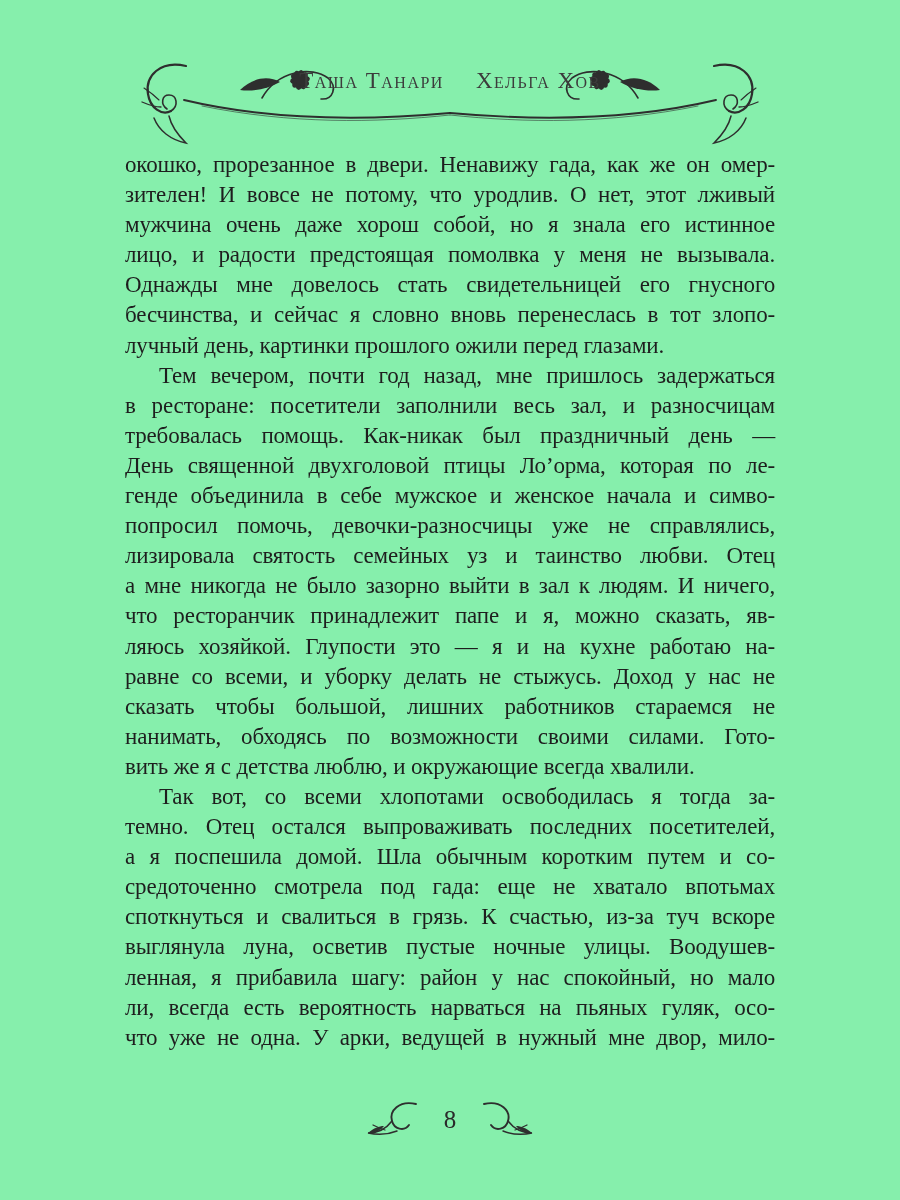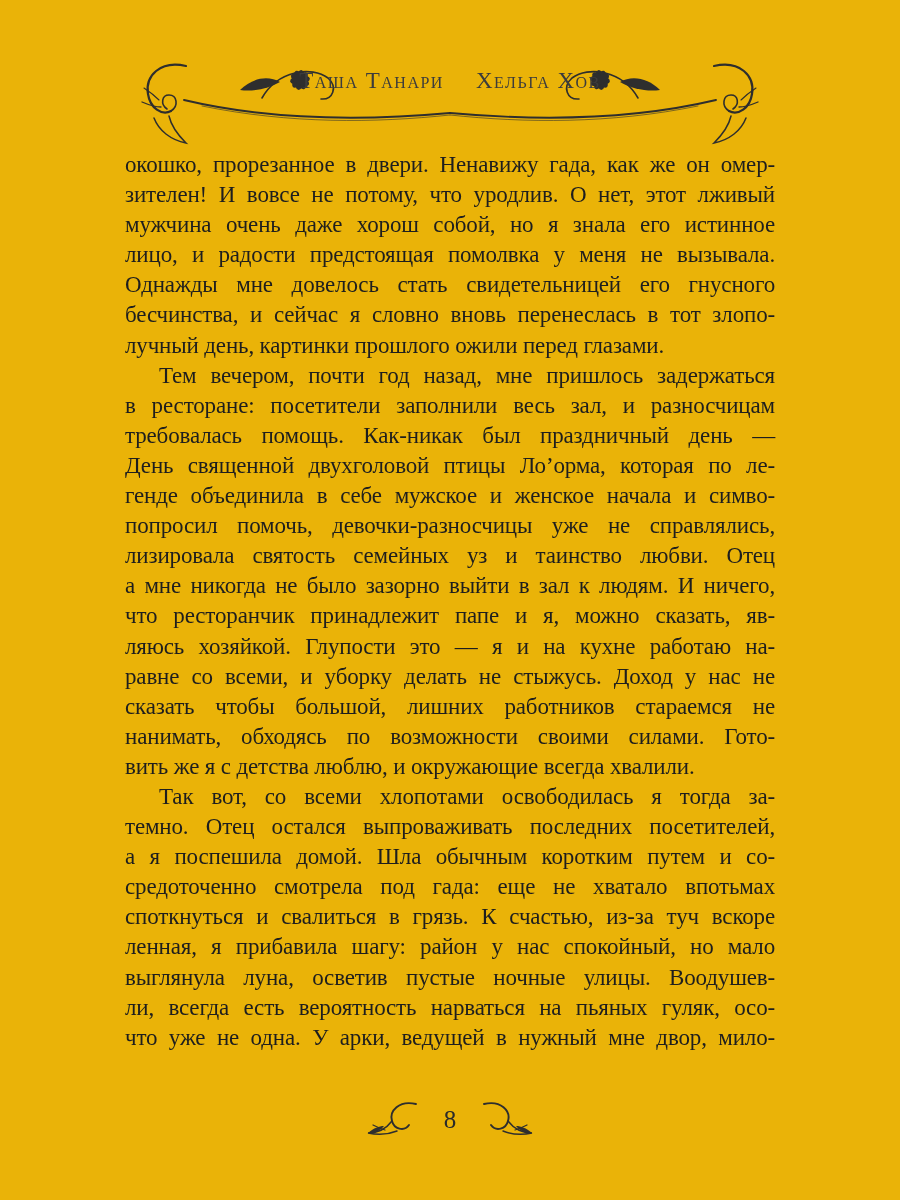--- a/index.html
+++ b/index.html
@@ -5,21 +5,21 @@
   html, body { margin: 0; padding: 0; }
   body {
     width: 900px; height: 1200px;
     background: #ffffff;
     font-family: "Liberation Serif", "DejaVu Serif", serif;
     overflow: hidden;
   }
   .page {
     position: relative;
     width: 900px; height: 1200px;
-    background: #eab308;
+    background: #86efac;
   }
 
   
   .header {
     position: absolute;
     left: 140px; top: 58px;
     width: 620px; height: 96px;
   }
   .header svg { position: absolute; left: 0; top: 0; }
   .authors {
@@ -131,22 +131,22 @@
       <div class="line">ляюсь хозяйкой. Глупости это — я и на кухне работаю на-</div>
       <div class="line">равне со всеми, и уборку делать не стыжусь. Доход у нас не</div>
       <div class="line">сказать чтобы большой, лишних работников стараемся не</div>
       <div class="line">нанимать, обходясь по возможности своими силами. Гото-</div>
       <div class="line flush">вить же я с детства люблю, и окружающие всегда хвалили.</div>
       <div class="line indent">Так вот, со всеми хлопотами освободилась я тогда за-</div>
       <div class="line">темно. Отец остался выпроваживать последних посетителей,</div>
       <div class="line">а я поспешила домой. Шла обычным коротким путем и со-</div>
       <div class="line">средоточенно смотрела под гада: еще не хватало впотьмах</div>
       <div class="line">споткнуться и свалиться в грязь. К счастью, из-за туч вскоре</div>
+      <div class="line">выглянула луна, осветив пустые ночные улицы. Воодушев-</div>
       <div class="line">ленная, я прибавила шагу: район у нас спокойный, но мало</div>
-      <div class="line">выглянула луна, осветив пустые ночные улицы. Воодушев-</div>
       <div class="line">ли, всегда есть вероятность нарваться на пьяных гуляк, осо-</div>
       <div class="line">что уже не одна. У арки, ведущей в нужный мне двор, мило-</div>
     </div>
 
   <div class="footer">
     <svg width="54" height="38" viewBox="0 0 54 38" aria-hidden="true">
       <g stroke="#2e2e2e" fill="none" stroke-linecap="round">
         <path d="M50,4 C33,0 23,11 26,21 C28,29 38,32 43,25" stroke-width="1.9"></path>
         <path d="M26,21 C20,29 12,33 2,33 C11,35 21,35 31,31" stroke-width="1.5"></path>
         <path d="M7,25 C11,27 15,29 19,30" stroke-width="1.2"></path>

